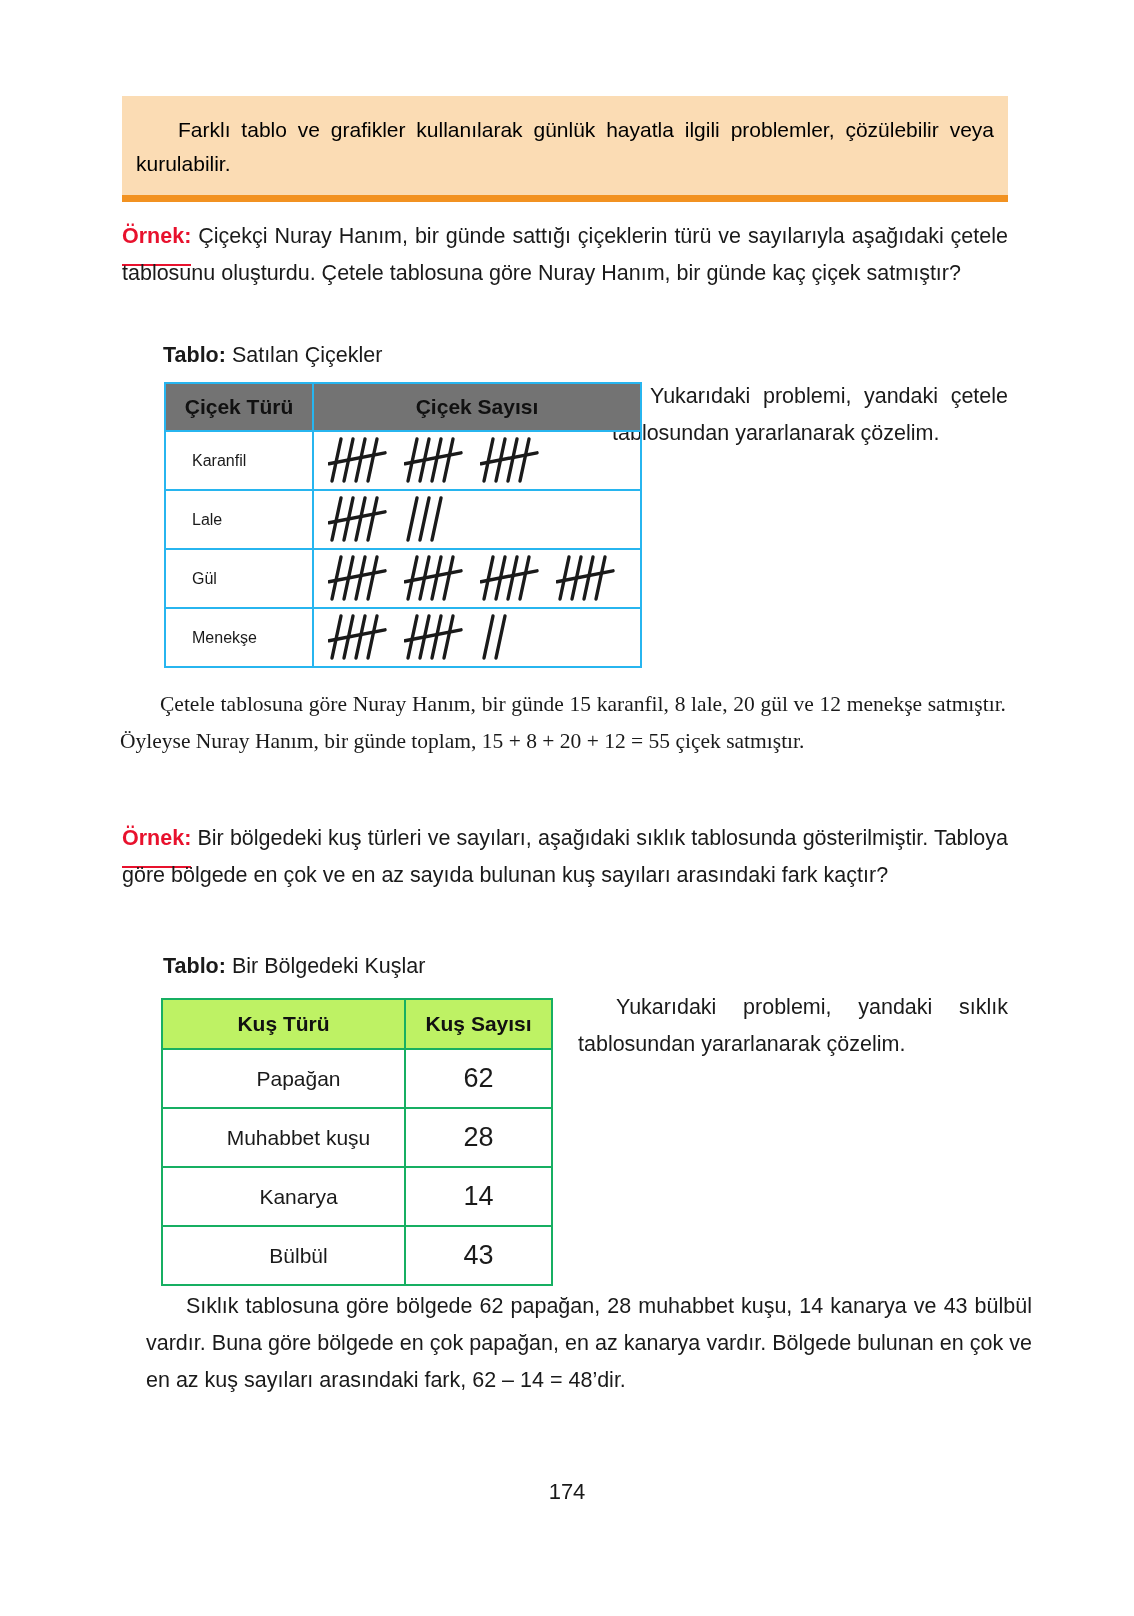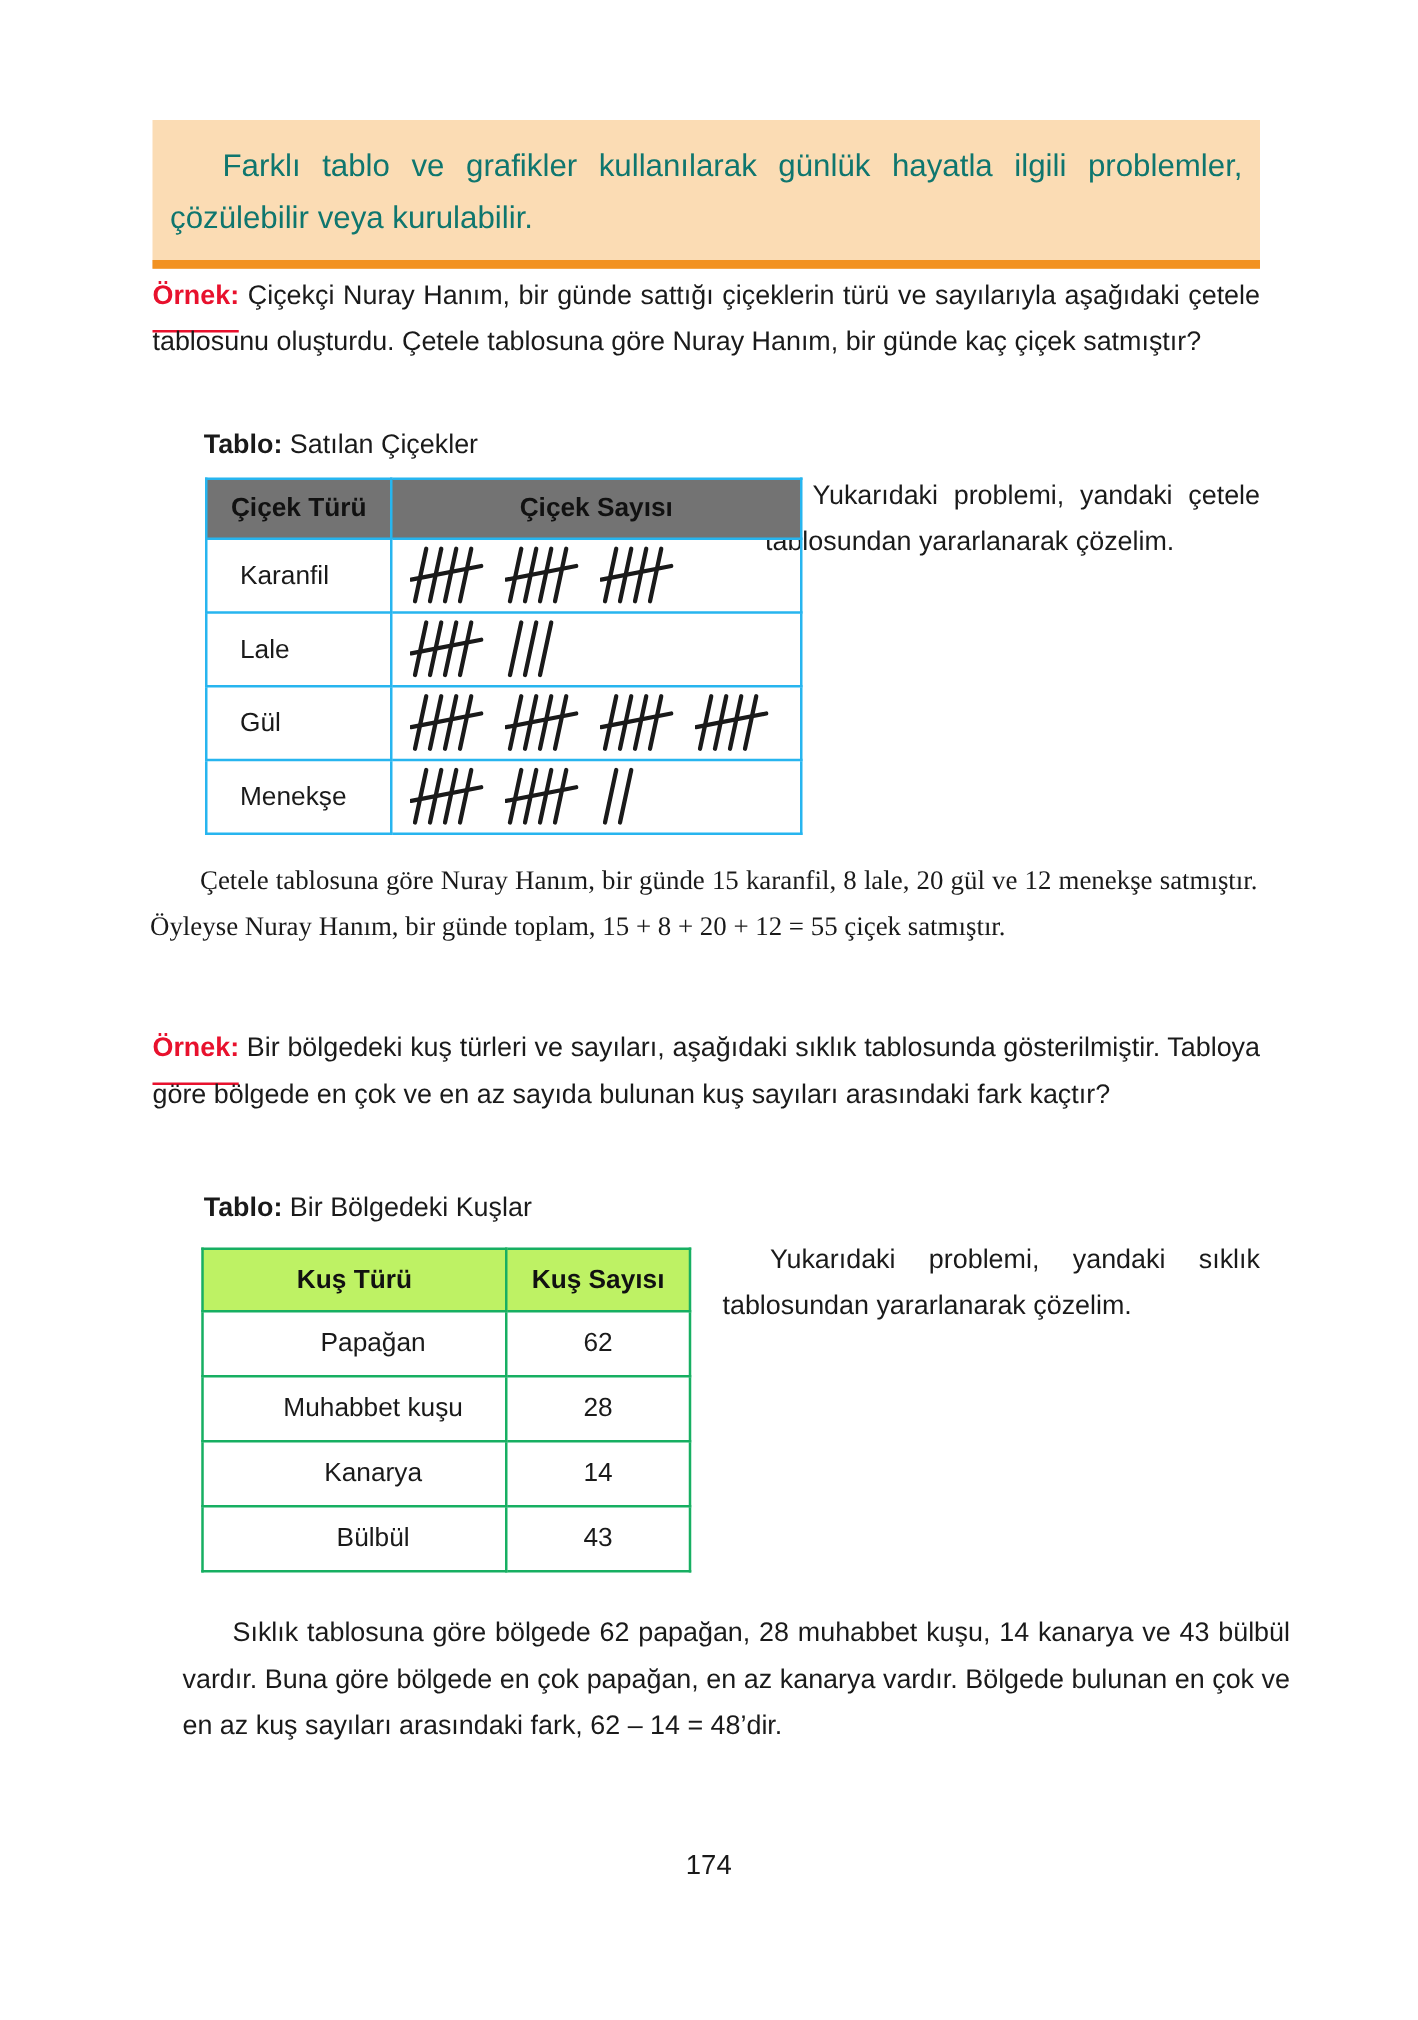--- a/index.html
+++ b/index.html
@@ -28,26 +28,26 @@
     position: absolute;
     left: 122px;
     top: 96px;
     width: 886px;
     background: #fbdcb4;
     border-bottom: 7px solid #f29221;
     box-sizing: border-box;
     padding: 17px 14px 14px 14px;
   }
   .objective-text {
-    font-size: 25px;
+    font-size: 21px;
     line-height: 1.62;
     text-align: justify;
     text-align-last: left;
     text-indent: 42px;
-    color: #0f766e;
+    color: #000000;
   }
 
   
   .para {
     position: absolute;
     font-size: 21.5px;
     line-height: 1.72;
     text-align: justify;
     text-align-last: left;
     color: #1a1a1a;
@@ -96,21 +96,21 @@
   }
   .tally-table th {
     background: #737373;
     font-size: 21px;
     font-weight: 700;
     padding: 11px 4px;
     text-align: center;
     color: #111;
   }
   .tally-table td.label {
-    font-size: 21px;
+    font-size: 16px;
     padding: 8px 0 8px 26px;
     text-align: left;
     height: 55px;
     color: #1a1a1a;
   }
   .tally-table td.marks {
     padding: 4px 6px 4px 14px;
     height: 55px;
     vertical-align: middle;
   }
@@ -146,21 +146,21 @@
     text-align: center;
     color: #111;
   }
   .freq-table td.name {
     font-size: 21px;
     padding: 13px 0 13px 30px;
     text-align: center;
     color: #1a1a1a;
   }
   .freq-table td.num {
-    font-size: 21px;
+    font-size: 27px;
     padding: 13px 4px;
     text-align: center;
     color: #1a1a1a;
   }
   .fcol-type { width: 243px; }
   .fcol-count { width: 147px; }
 
   
   .page-number {
     position: absolute;

